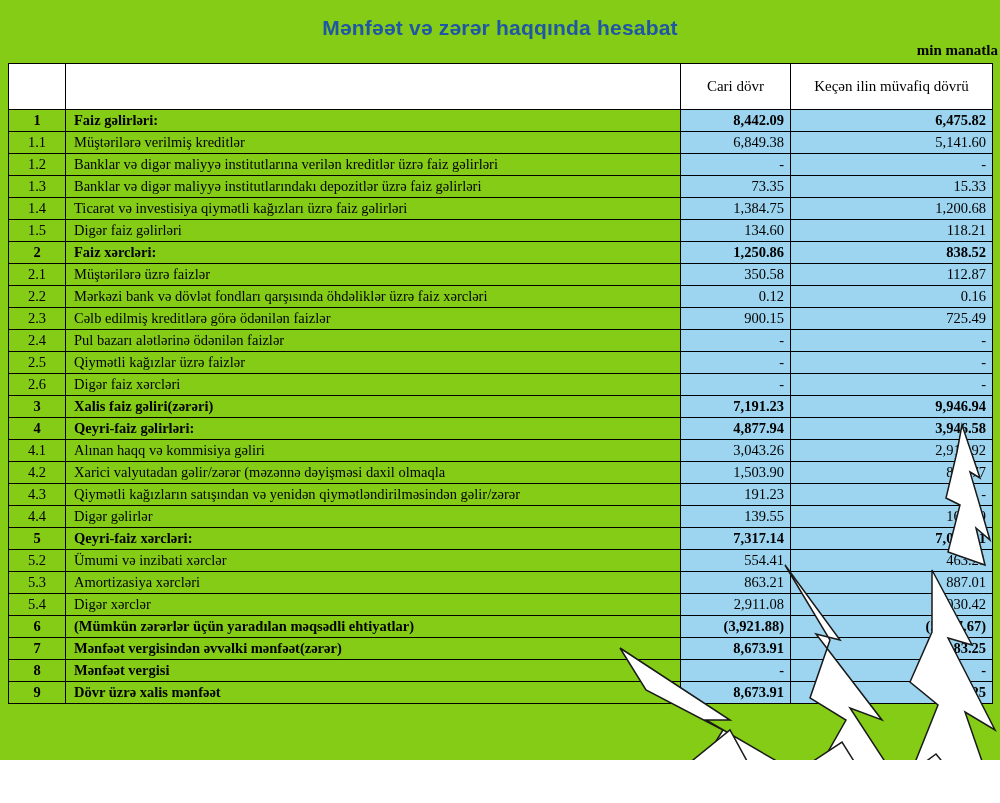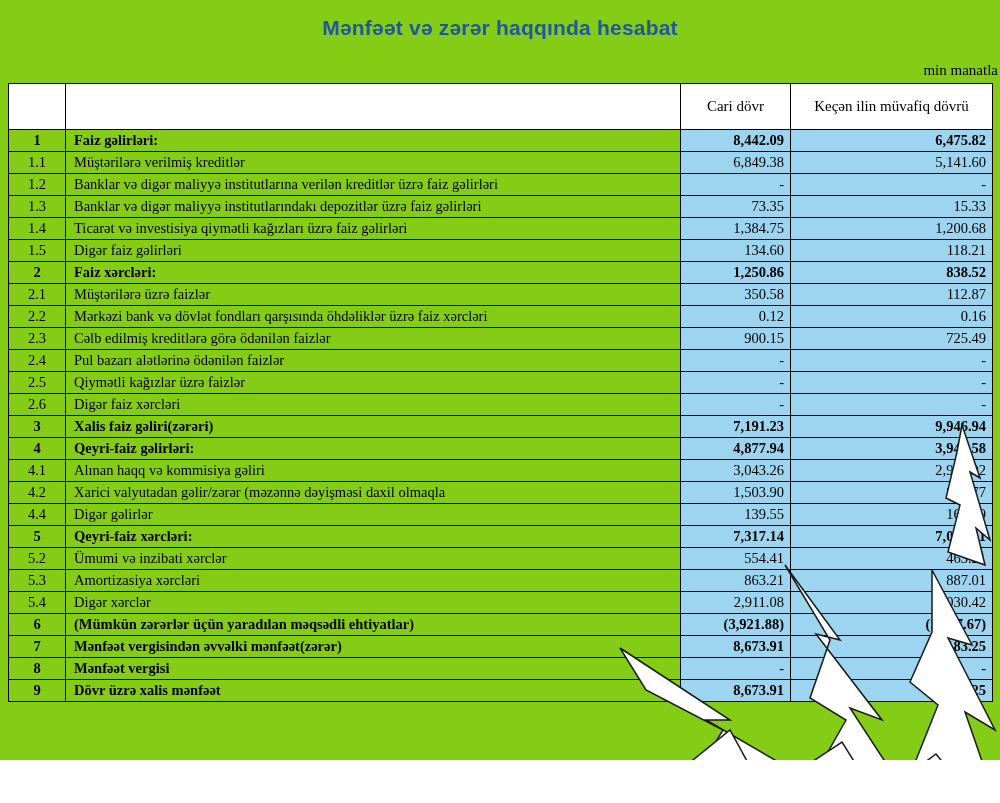--- a/index.html
+++ b/index.html
@@ -17,23 +17,23 @@
     margin-top:16px;
     text-align:center;
     font-family:"Liberation Sans", sans-serif;
     font-weight:bold;
     font-size:21px;
     color:var(--title-color, #1f57a4);
     letter-spacing:0.2px;
   }
   .unit-note {
     text-align:right;
-    font-weight:normal;
+    font-weight:bold;
     font-size:15px;
-    margin:22px 2px 4px 0;
+    margin:2px 2px 4px 0;
   }
   table.statement {
     width:984px;
     margin-left:8px;
     border-collapse:collapse;
     table-layout:fixed;
   }
   table.statement th, table.statement td {
     border:1px solid #000;
     vertical-align:middle;
@@ -192,20 +192,26 @@
           <td class="val">3,043.26</td>
           <td class="val">2,912.92</td>
         </tr>
         <tr>
           <td class="num">4.2</td>
           <td class="label">Xarici valyutadan gəlir/zərər (məzənnə dəyişməsi daxil olmaqla</td>
           <td class="val">1,503.90</td>
           <td class="val">865.77</td>
         </tr>
         <tr>
+          <td class="num">4.3</td>
+          <td class="label">Qiymətli kağızların satışından və yenidən qiymətləndirilməsindən gəlir/zərər</td>
+          <td class="val">191.23</td>
+          <td class="val">-</td>
+        </tr>
+        <tr>
           <td class="num">4.4</td>
           <td class="label">Digər gəlirlər</td>
           <td class="val">139.55</td>
           <td class="val">167.89</td>
         </tr>
         <tr class="bold">
           <td class="num">5</td>
           <td class="label">Qeyri-faiz xərcləri:</td>
           <td class="val">7,317.14</td>
           <td class="val">7,098.31</td>

